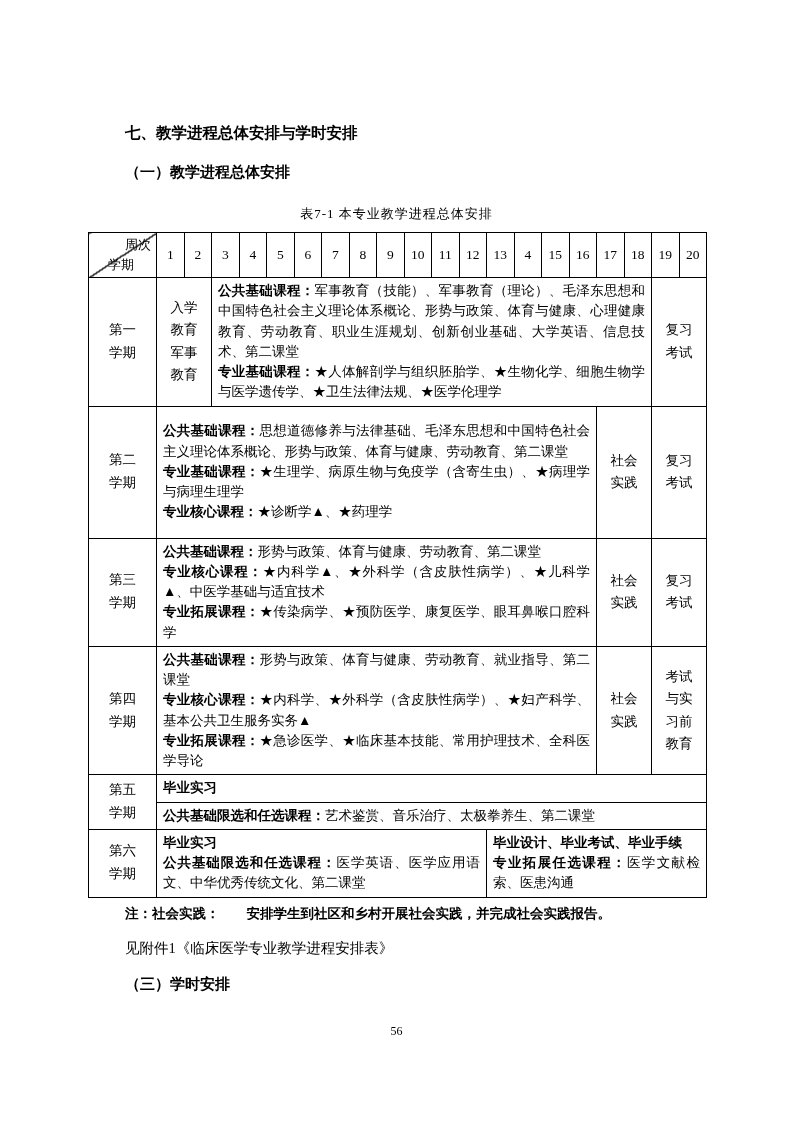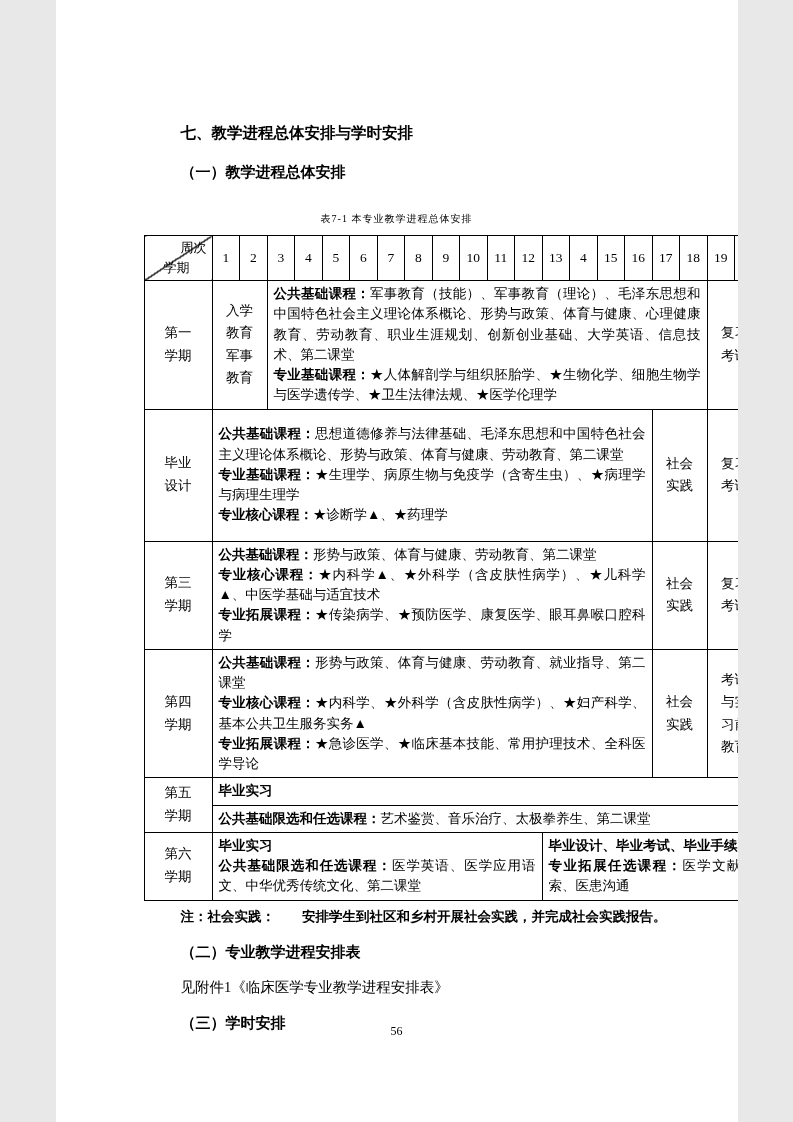--- a/index.html
+++ b/index.html
@@ -1,42 +1,42 @@
 <!DOCTYPE html>
 <html><head>
 <meta charset="utf-8">
 <style>
   * { margin: 0; padding: 0; box-sizing: border-box; }
   html, body { background: #e8e8e8; }
   body { font-family: "Liberation Serif", "DejaVu Serif", serif; color: #000; }
   .page {
     position: relative;
-    width: 682px;
+    width: 793px;
     height: 1122px;
     background: #ffffff;
     margin: 0 auto;
     overflow: hidden;
     padding-top: 123px;
   }
   .h-main {
     margin-left: 125px;
     font-size: 15.5px;
     font-weight: bold;
     font-family: "Liberation Sans", "DejaVu Sans", sans-serif;
   }
   .h-sub {
     margin: 19px 0 0 125px;
     font-size: 15px;
     font-weight: bold;
     font-family: "Liberation Sans", "DejaVu Sans", sans-serif;
   }
   .table-title {
-    margin-top: 30px;
+    margin-top: 23px;
     text-align: center;
-    font-size: 10px;
+    font-size: 13px;
     letter-spacing: 1px;
   }
   table.schedule {
     margin: 9px 0 0 88px;
     width: 619px;
     border-collapse: collapse;
     table-layout: fixed;
   }
   table.schedule td {
     border: 1px solid #000;
@@ -163,21 +163,21 @@
         <p><b>公共基础课程：</b><span>军事教育（技能）、军事教育（理论）、毛泽东思想和中国特色社会主义理论体系概论、形势与政策、体育与健康、心理健康教育、劳动教育、职业生涯规划、创新创业基础、大学英语、信息技术、第二课堂</span></p>
         <p><b>专业基础课程：</b><span>★人体解剖学与组织胚胎学、★生物化学、细胞生物学与医学遗传学、★卫生法律法规、★医学伦理学</span></p>
       </td>
       <td class="v-cell" colspan="2">
         <div class="v-text">复习考试</div>
       </td>
     </tr>
 
     <tr class="r2">
       <td class="sem-cell">
-        <div class="sem-label">毕业设计</div>
+        <div class="sem-label">第二学期</div>
       </td>
       <td class="content-cell" colspan="16">
         <p><b>公共基础课程：</b><span>思想道德修养与法律基础、毛泽东思想和中国特色社会主义理论体系概论、形势与政策、体育与健康、劳动教育、第二课堂</span></p>
         <p><b>专业基础课程：</b><span>★生理学、病原生物与免疫学（含寄生虫）、★病理学与病理生理学</span></p>
         <p><b>专业核心课程：</b><span>★诊断学▲、★药理学</span></p>
       </td>
       <td class="v-cell" colspan="2">
         <div class="v-text">社会实践</div>
       </td>
       <td class="v-cell" colspan="2">
@@ -243,18 +243,17 @@
       </td>
       <td class="content-cell" colspan="8">
         <p class="bold-line">毕业设计、毕业考试、毕业手续</p>
         <p><b>专业拓展任选课程：</b><span>医学文献检索、医患沟通</span></p>
       </td>
     </tr>
   </tbody>
     </table>
 
   <div class="note">注：社会实践：　　安排学生到社区和乡村开展社会实践，并完成社会实践报告。</div>
-  <div class="h-sub2">（二）专业教学进程安排表</div>
   <div class="attachment">见附件1《临床医学专业教学进程安排表》</div>
   <div class="h-sub2">（三）学时安排</div>
 
   <div class="page-number">56</div>
 </div>
 
 </body></html>

